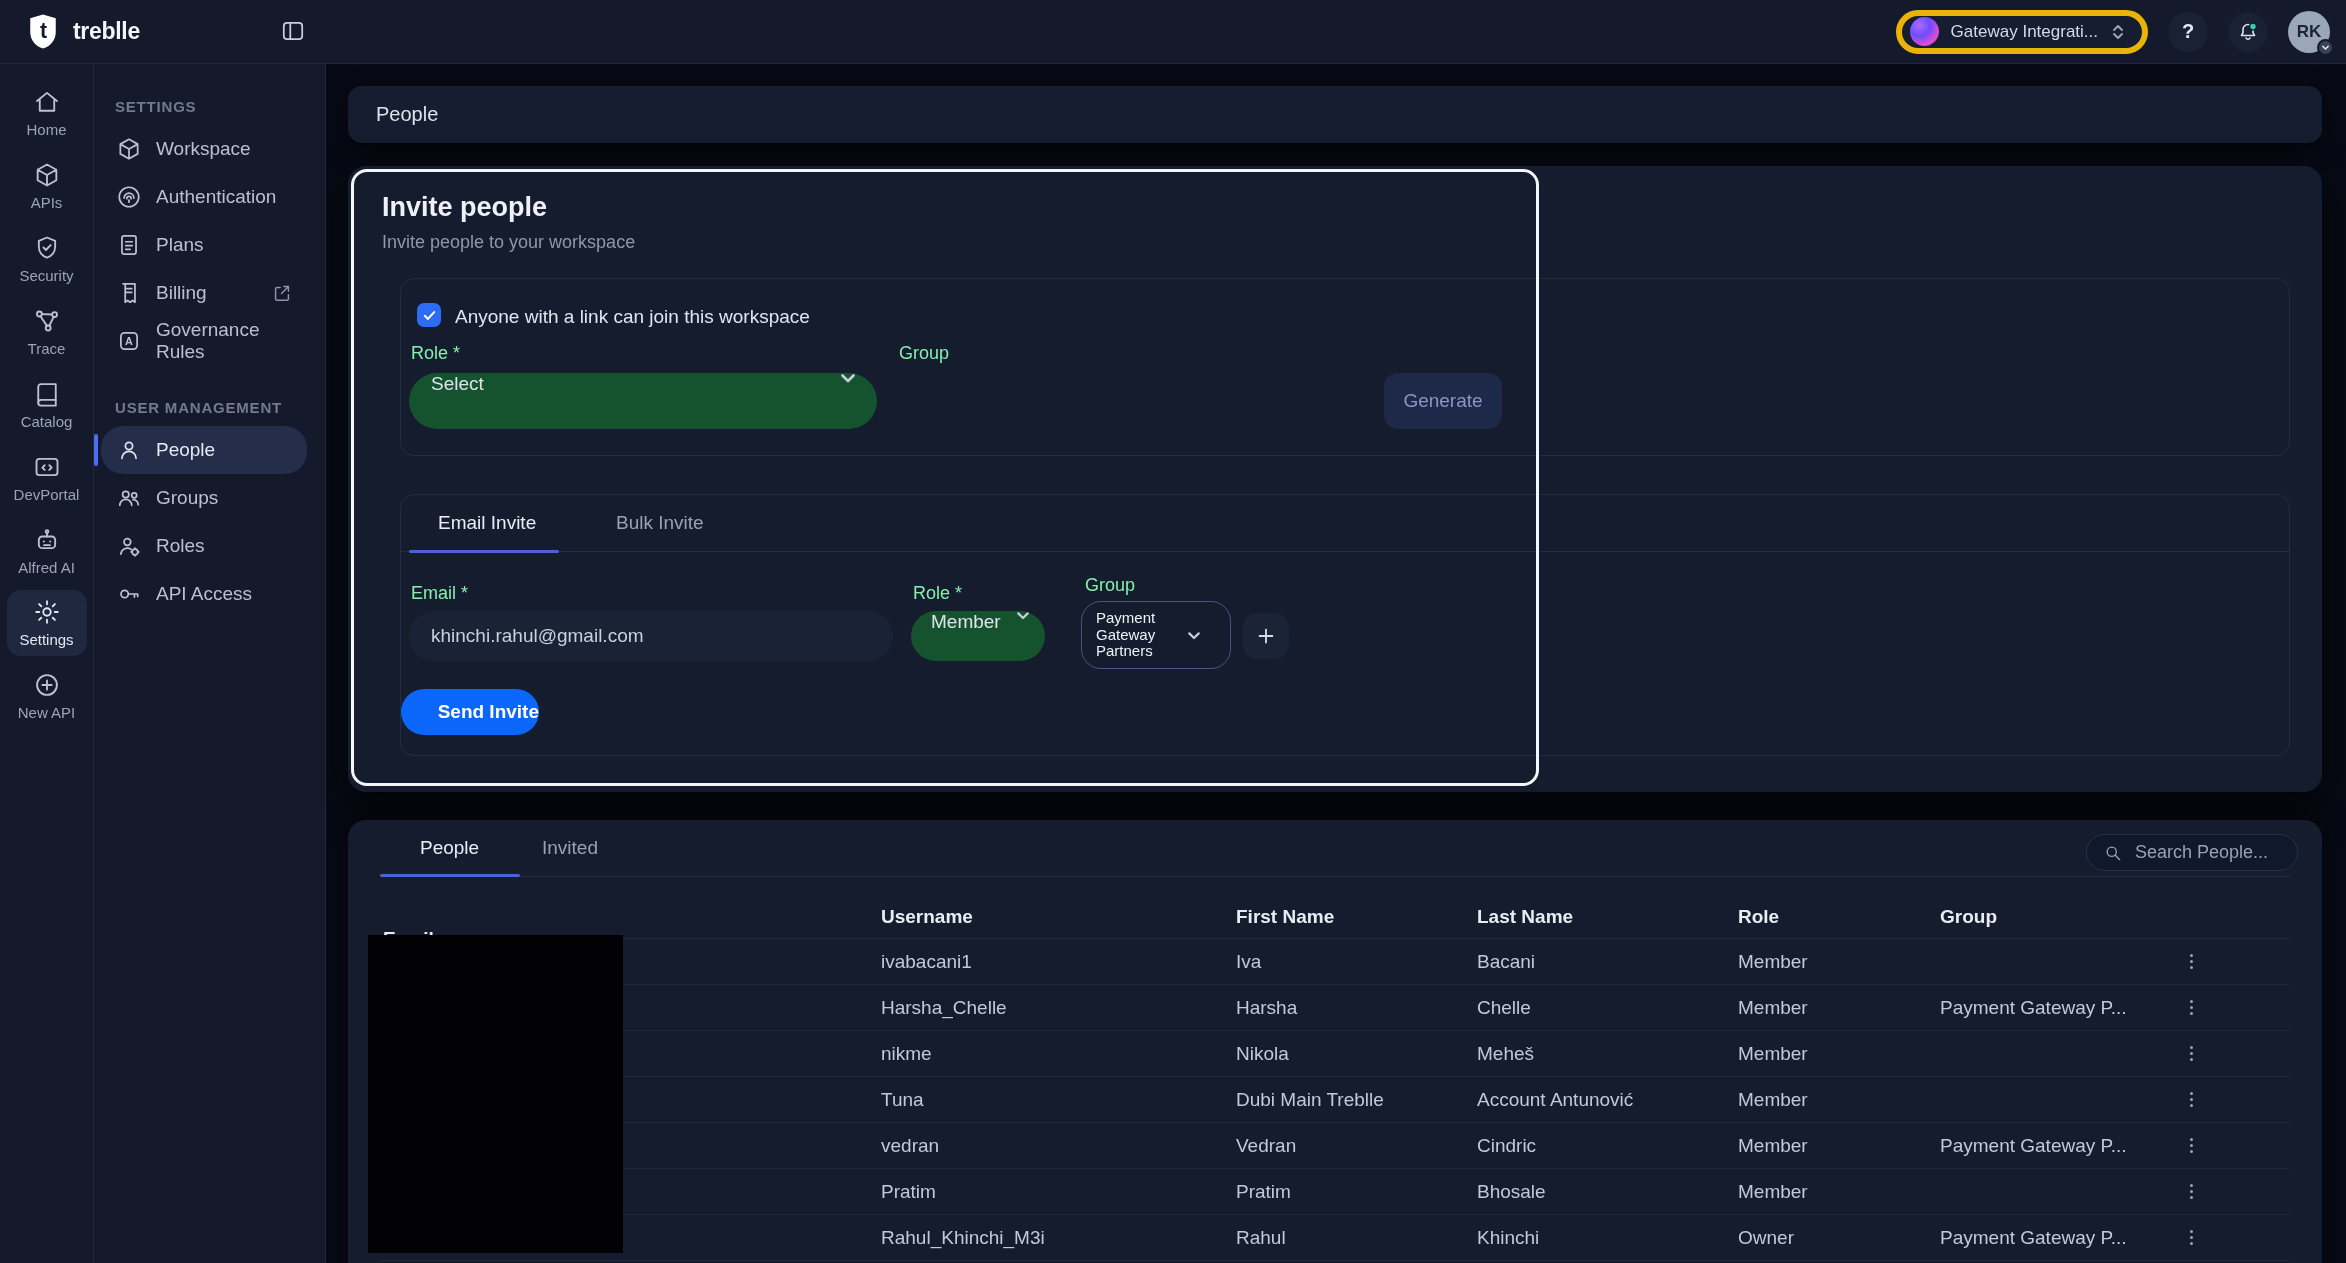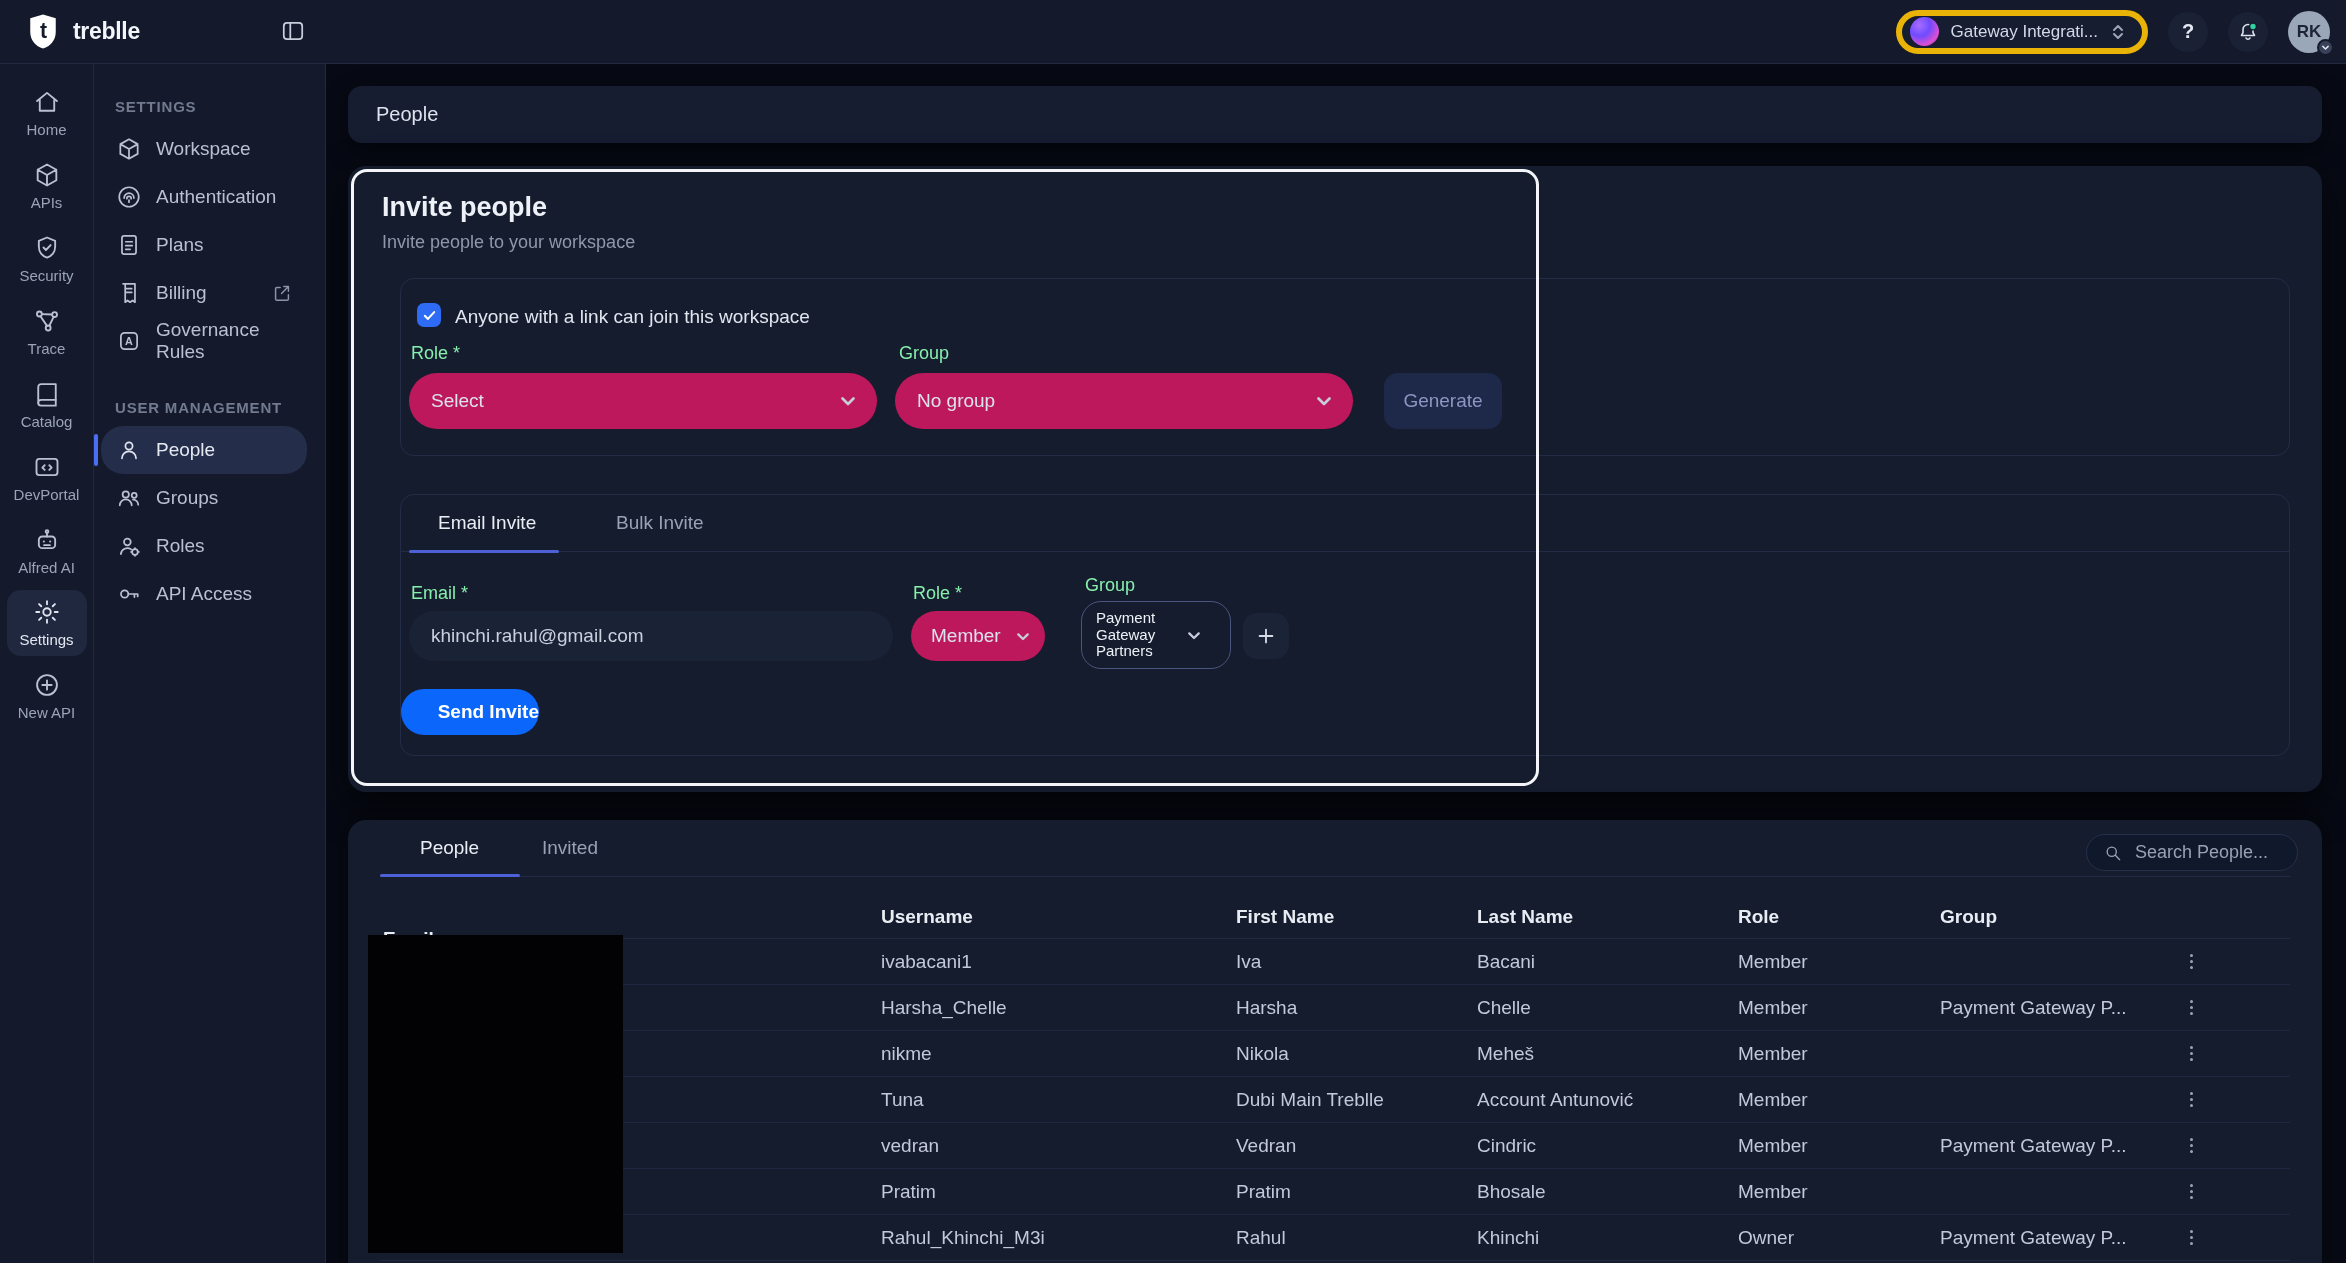--- a/index.html
+++ b/index.html
@@ -64,22 +64,22 @@
   .inv-title{position:absolute;left:34px;top:26px;font-size:27px;font-weight:bold;color:#eef1f7;}
   .inv-sub{position:absolute;left:34px;top:66px;font-size:18px;color:#8f97ab;}
   .panel{position:absolute;left:52px;right:32px;border:1px solid #232c46;border-radius:14px;}
   .link-panel{top:112px;height:178px;}
   .email-panel{top:328px;height:262px;}
 
   .checkbox{position:absolute;left:16px;top:24px;width:24px;height:24px;border-radius:7px;
     background:#2e6cf6;display:flex;align-items:center;justify-content:center;cursor:pointer;}
   .cb-label{position:absolute;left:54px;top:27px;font-size:19px;color:#e0e5ef;}
   .flabel{position:absolute;font-size:18px;color:#86efac;}
-  .sel{position:absolute;height:56px;background:#be185d;border-radius:28px;display:flex;
-    align-items:center;padding:0 22px;font-size:19px;color:#dde3ee;cursor:pointer;}
+  .sel{position:absolute;height:56px;background:#14532d;border-radius:28px;display:flex;
+    padding:0 22px;font-size:19px;color:#dde3ee;cursor:pointer;}
   .sel .chev{margin-left:auto;}
   .gen-btn{position:absolute;height:56px;width:118px;background:#1e2848;border-radius:14px;
     display:flex;align-items:center;justify-content:center;font-size:19px;color:#8d96c2;cursor:pointer;}
 
   .tabs-row{position:absolute;left:0;right:0;top:0;height:57px;border-bottom:1px solid #232c46;}
   .tab{position:absolute;top:17px;font-size:19px;color:#99a1b6;cursor:pointer;}
   .tab.on{color:#e9edf4;}
   .underline{position:absolute;bottom:-2px;height:3px;background:#4d61d6;border-radius:2px;}
 
   .email-input{position:absolute;left:8px;top:116px;width:484px;height:50px;background:#1a2236;
@@ -382,28 +382,20 @@
         <div class="sel" style="left:8px;top:94px;width:468px">
           <span>Select</span>
           <span class="chev">
             <svg width="14" height="10" viewBox="0 0 14 10">
                 <path d="M1.5 2.5l5.5 5.5L12.5 2.5" fill="none" stroke="#c7cdda" stroke-width="2.6" stroke-linecap="round" stroke-linejoin="round"></path>
               </svg>
           </span>
         </div>
 
         <div class="flabel" style="left:498px;top:64px">Group</div>
-        <div class="sel" style="left:494px;top:94px;width:458px">
-          <span>No group</span>
-          <span class="chev">
-            <svg width="14" height="10" viewBox="0 0 14 10">
-                <path d="M1.5 2.5l5.5 5.5L12.5 2.5" fill="none" stroke="#c7cdda" stroke-width="2.6" stroke-linecap="round" stroke-linejoin="round"></path>
-              </svg>
-          </span>
-        </div>
 
         <div class="gen-btn" style="left:983px;top:94px">
           <span>Generate</span>
         </div>
       </div>
 
       <div class="panel email-panel">
         <div class="tabs-row">
           <span class="tab on" style="left:37px">Email Invite</span>
           <span class="tab" style="left:215px">Bulk Invite</span>

